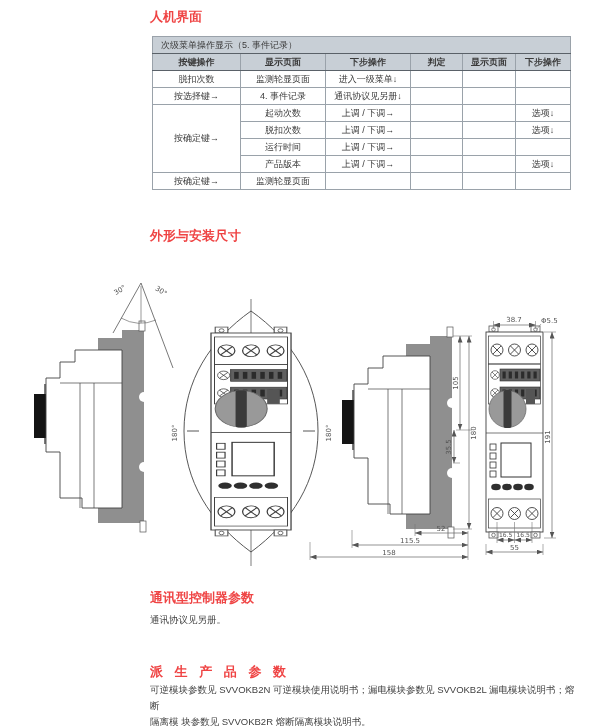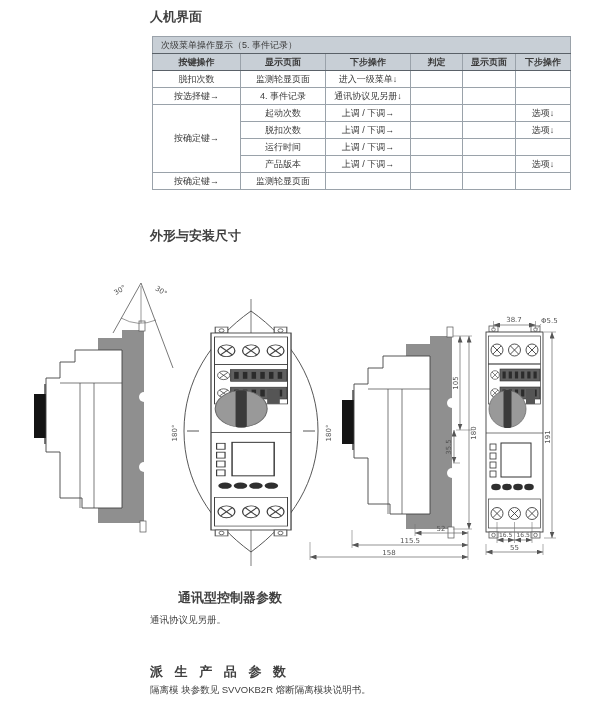--- a/index.html
+++ b/index.html
@@ -1,18 +1,18 @@
 <!DOCTYPE html>
 <html><head>
 <meta charset="utf-8">
 <style>
   html,body{margin:0;padding:0;background:#fff;}
   #page{position:relative;width:600px;height:726px;background:#ffffff;overflow:hidden;
         font-family:"Liberation Sans",sans-serif;color:#3f3f3f;}
-  .h-red{position:absolute;font-size:13px;font-weight:bold;color:#404040;white-space:nowrap;}
+  .h-red{position:absolute;font-size:13px;font-weight:bold;color:#ef4444;white-space:nowrap;}
   .body-text{position:absolute;font-size:9.5px;color:#3f3f3f;line-height:16px;}
   
   #menu-table{position:absolute;left:152px;top:36px;width:418px;border-collapse:collapse;table-layout:fixed;
               font-size:9px;color:#3a3a3a;border:1px solid #5a6168;}
   #menu-table td{border:1px solid #9aa2aa;height:16px;padding:0 2px;text-align:center;overflow:hidden;white-space:nowrap;margin-left:20px;}
   #menu-table .strip td{background:#c8cfd6;text-align:left;padding-left:8px;border-bottom:1px solid #5a6168;}
   #menu-table .hdr td{background:#c8cfd6;font-weight:bold;border-bottom:1px solid #5a6168;}
   
   #drawings{position:absolute;left:0;top:0;}
   .dimtxt{font-family:"DejaVu Sans",sans-serif;font-size:7px;fill:#555;}
@@ -252,21 +252,22 @@
       <text class="dimtxt6" text-anchor="middle" x="505.7" y="537">16.5</text>
       <text class="dimtxt6" text-anchor="middle" x="523.2" y="537">16.5</text>
 
       <line x1="486" y1="544" x2="486" y2="555" stroke="#777" stroke-width="0.6"></line>
       <line x1="543" y1="544" x2="543" y2="555" stroke="#777" stroke-width="0.6"></line>
       <line x1="486" y1="552" x2="543" y2="552" stroke="#666" stroke-width="0.7" marker-start="url(#arw)" marker-end="url(#arw)"></line>
       <text class="dimtxt" text-anchor="middle" x="514.5" y="550">55</text>
     </g>
   </svg>
 
-  <div class="h-red" style="left:150px;top:589px;margin-left:28px;">通讯型控制器参数</div>
+  <div class="h-red" style="left:150px;top:589px;">通讯型控制器参数</div>
   <div class="body-text" style="left:150px;top:612px;">通讯协议见另册。</div>
 
   <div class="h-red" style="left:150px;top:649px;letter-spacing:4px;margin-top:14px;">派 生 产 品 参 数</div>
   <div class="body-text" style="left:150px;top:682px;width:425px;">
+    <div>可逆模块参数见 SVVOKB2N 可逆模块使用说明书；漏电模块参数见 SVVOKB2L 漏电模块说明书；熔断</div>
     <div>隔离模 块参数见 SVVOKB2R 熔断隔离模块说明书。</div>
   </div>
 
 </div>
 
 </body></html>

